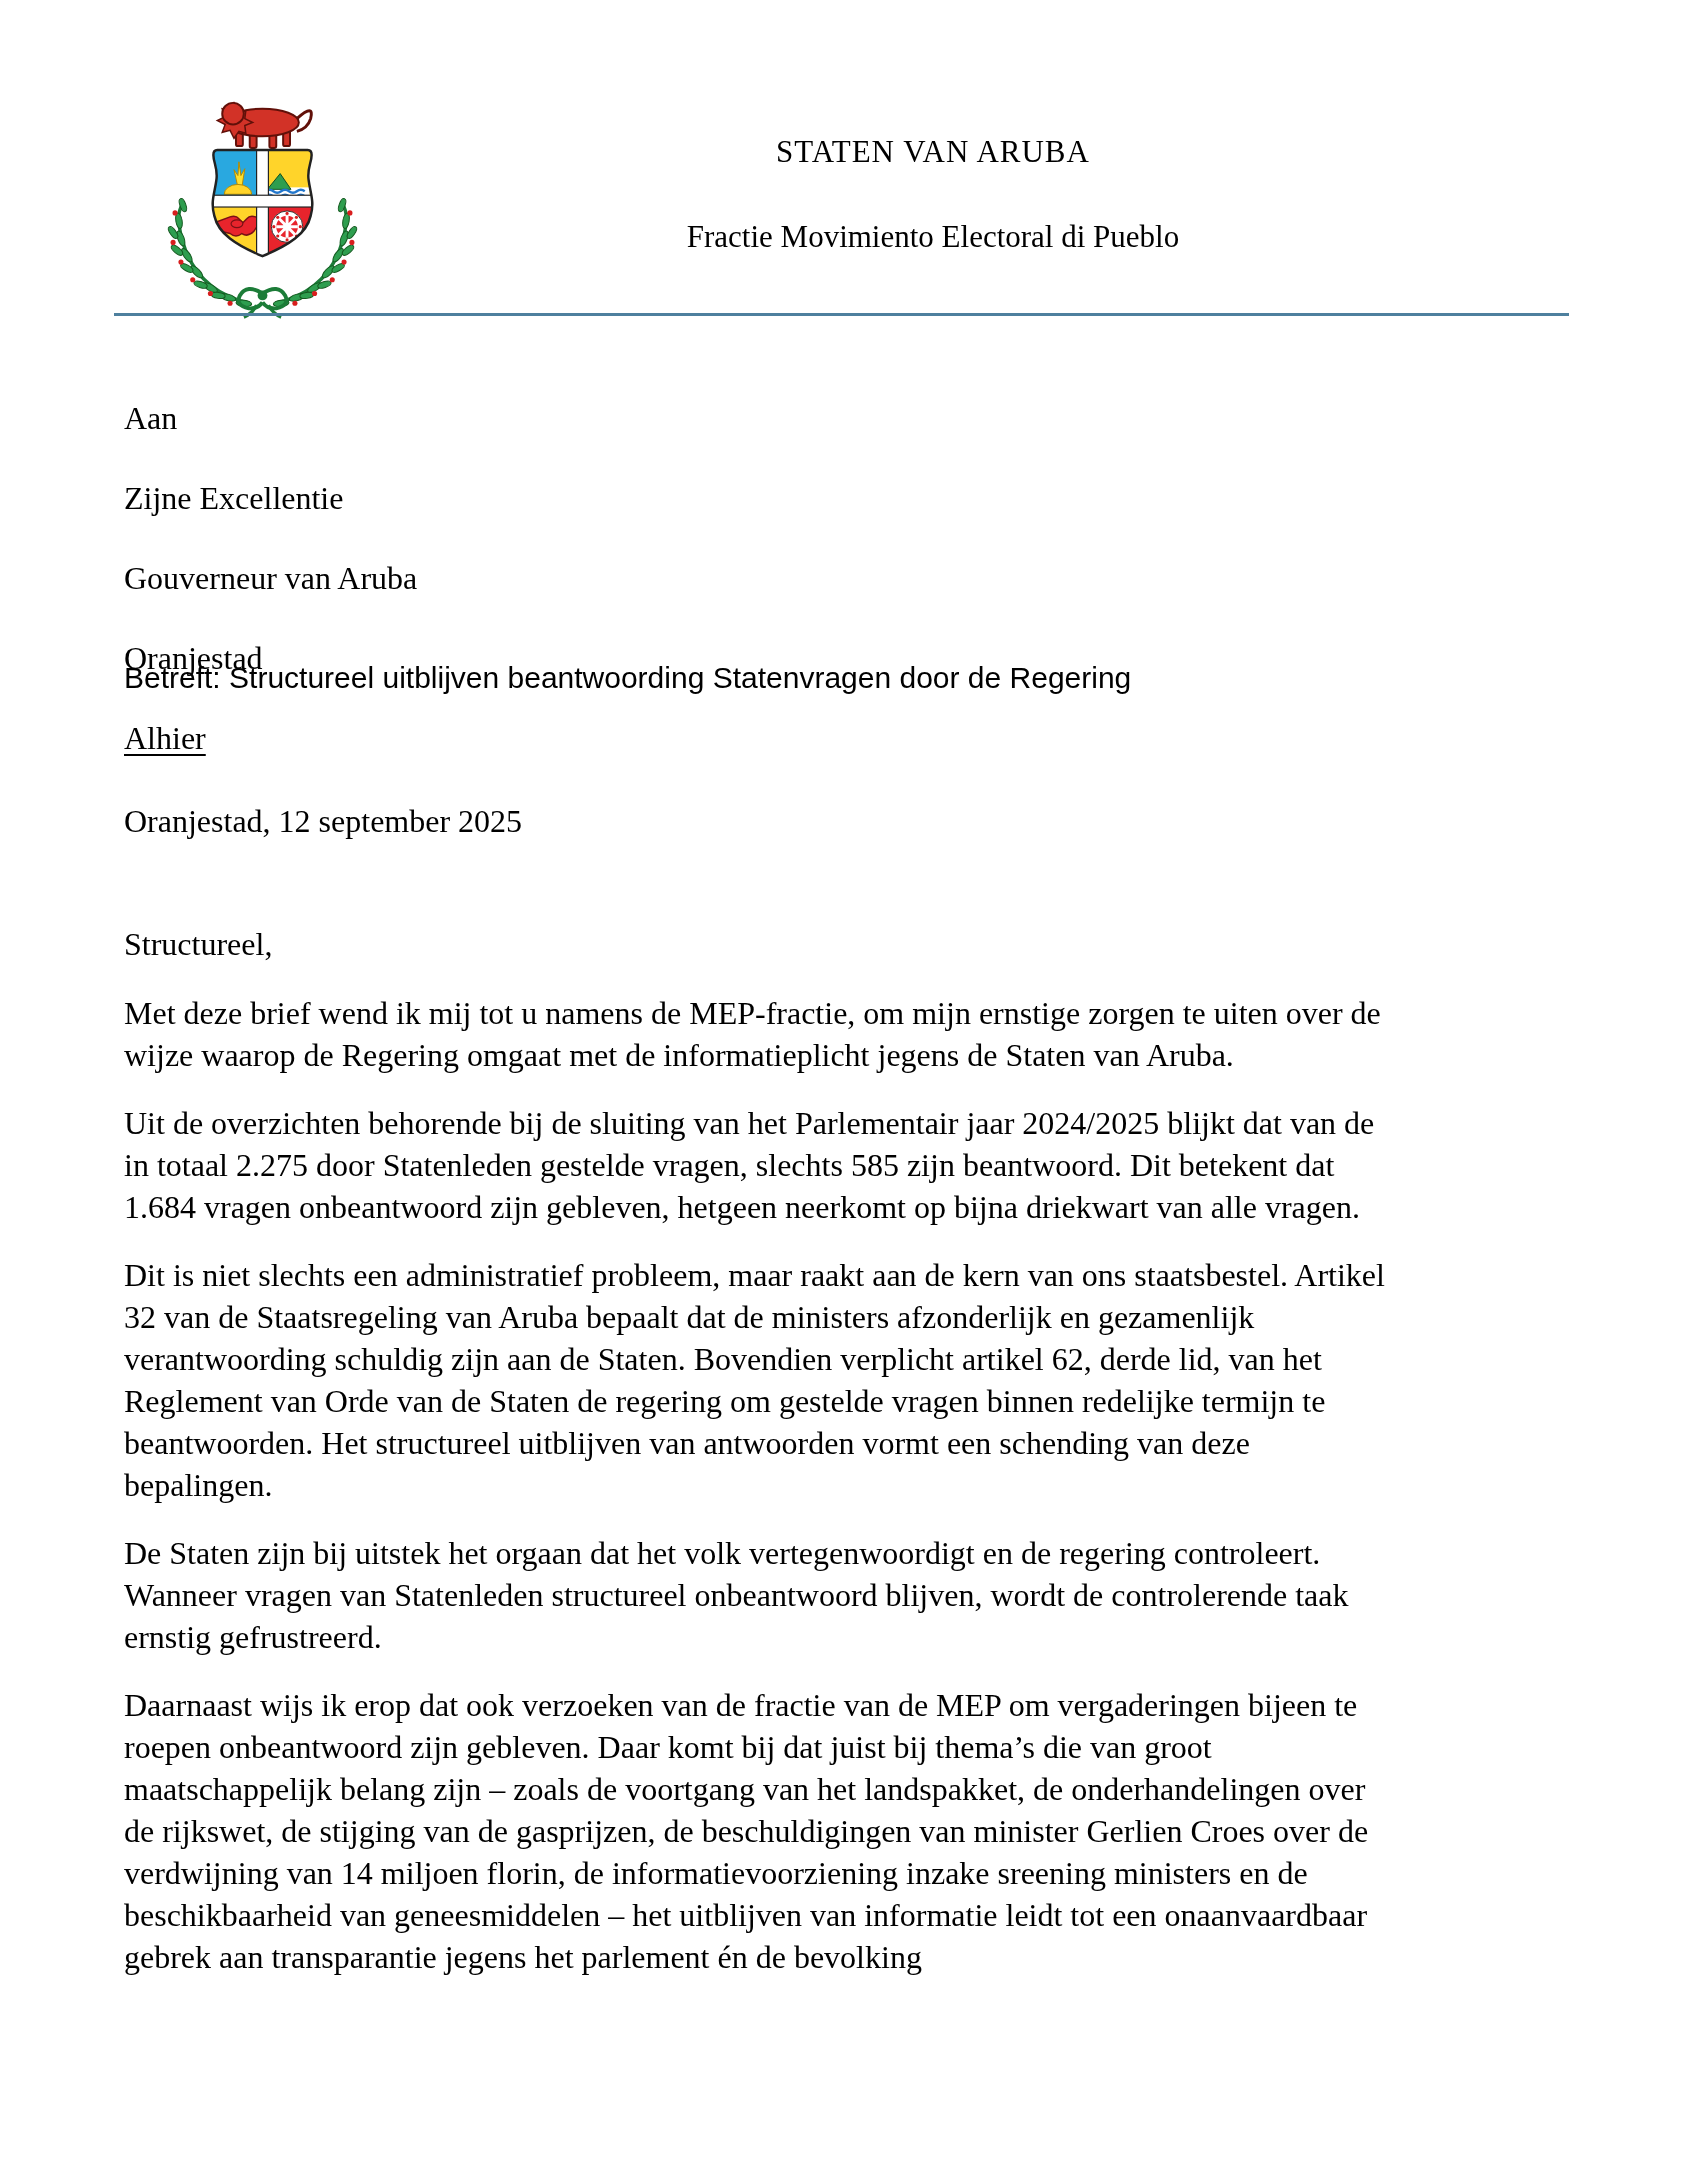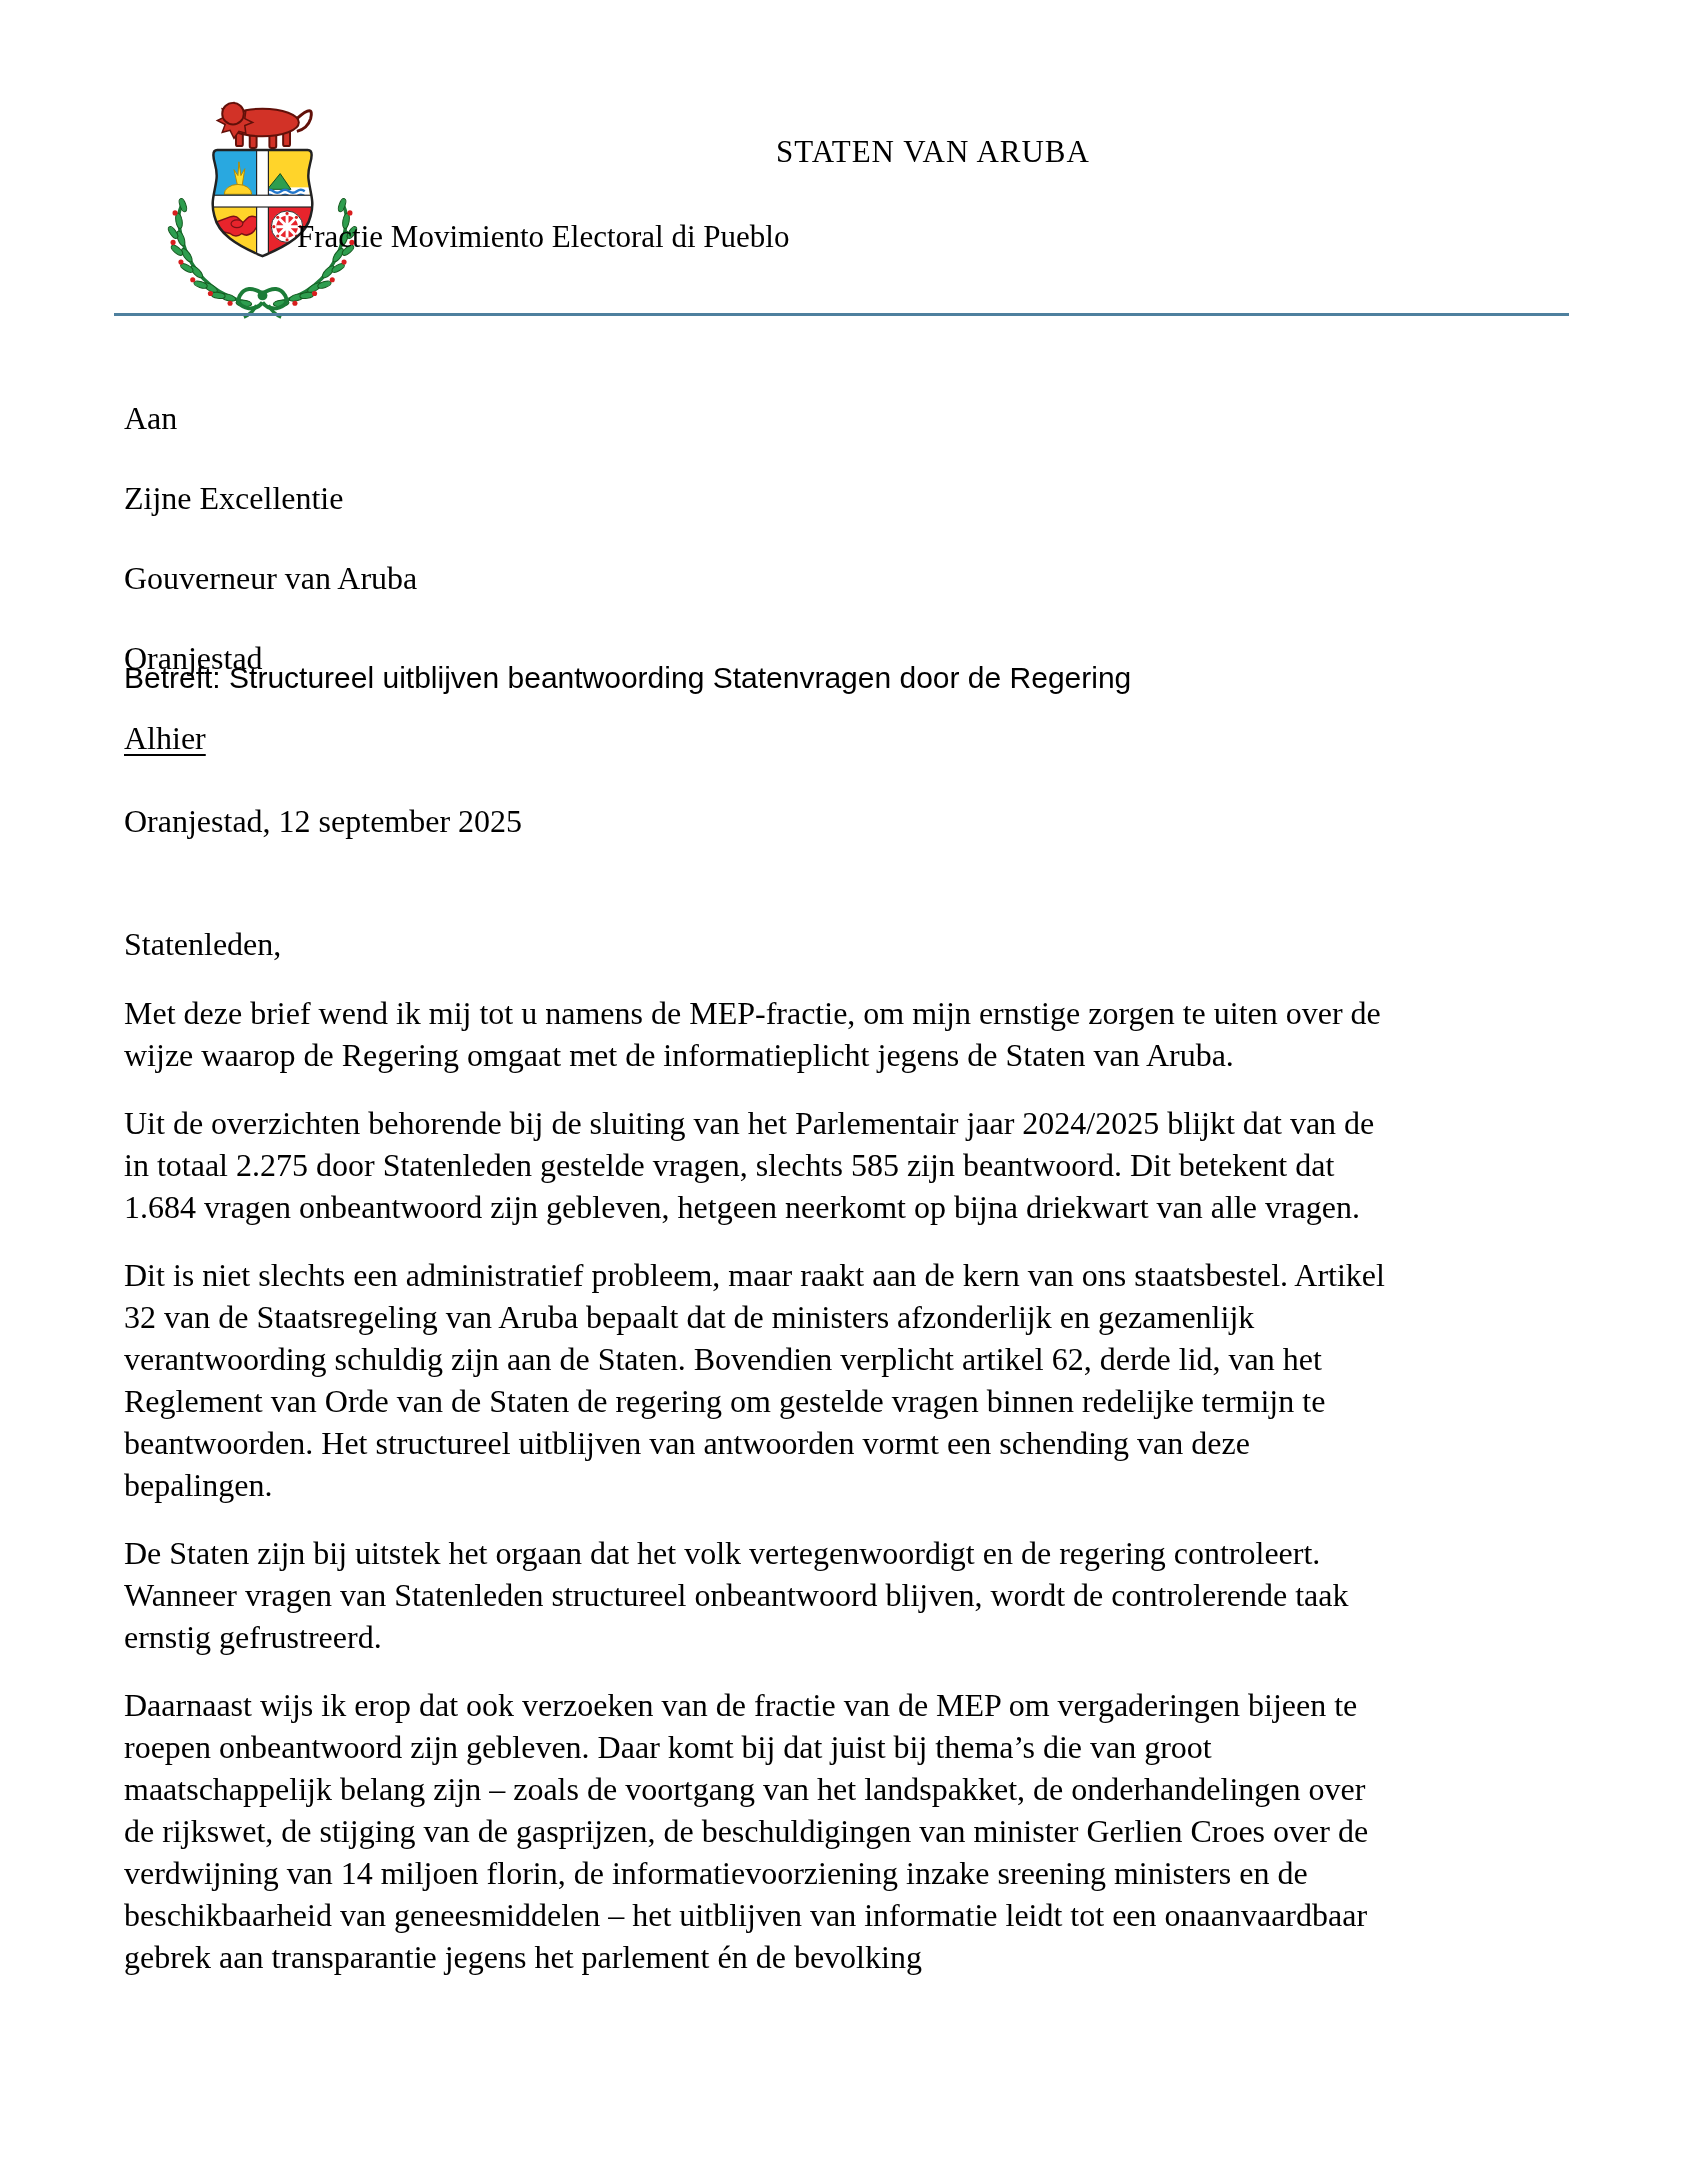--- a/index.html
+++ b/index.html
@@ -12,21 +12,21 @@
     overflow:hidden;
     margin:0 auto;
     padding-left:48px;
   }
   .org-title{
     position:absolute;top:133px;left:297px;width:1272px;
     text-align:center;font-size:31px;letter-spacing:1px;line-height:38px;
   }
   .fraction-title{
     position:absolute;top:218px;left:297px;width:1272px;
-    text-align:left;font-size:31px;line-height:38px;font-family:Liberation Serif, serif;
+    text-align:center;font-size:31px;line-height:38px;font-family:Liberation Serif, serif;
   }
   .divider{
     position:absolute;top:313px;left:114px;width:1455px;height:3px;
     background:#4e809e;
   }
   .coat{
     position:absolute;left:131px;top:95px;width:263px;height:226px;
   }
   .recipient{
     position:absolute;top:358px;left:124px;
@@ -167,21 +167,21 @@
     <div>Zijne Excellentie</div>
     <div>Gouverneur van Aruba</div>
     <div>Oranjestad</div>
     <div class="underlined">Alhier</div>
   </div>
 
   <div class="subject">Betreft: Structureel uitblijven beantwoording Statenvragen door de Regering</div>
 
   <div class="dateline">Oranjestad, 12 september 2025</div>
 
-  <div class="salutation">Statenleden,</div>
+  <div class="salutation">Structureel,</div>
 
   <div class="body-text">
     <p>Met deze brief wend ik mij tot u namens de MEP-fractie, om mijn ernstige zorgen te uiten over de
 wijze waarop de Regering omgaat met de informatieplicht jegens de Staten van Aruba.</p>
     <p>Uit de overzichten behorende bij de sluiting van het Parlementair jaar 2024/2025 blijkt dat van de
 in totaal 2.275 door Statenleden gestelde vragen, slechts 585 zijn beantwoord. Dit betekent dat
 1.684 vragen onbeantwoord zijn gebleven, hetgeen neerkomt op bijna driekwart van alle vragen.</p>
     <p>Dit is niet slechts een administratief probleem, maar raakt aan de kern van ons staatsbestel. Artikel
 32 van de Staatsregeling van Aruba bepaalt dat de ministers afzonderlijk en gezamenlijk
 verantwoording schuldig zijn aan de Staten. Bovendien verplicht artikel 62, derde lid, van het

